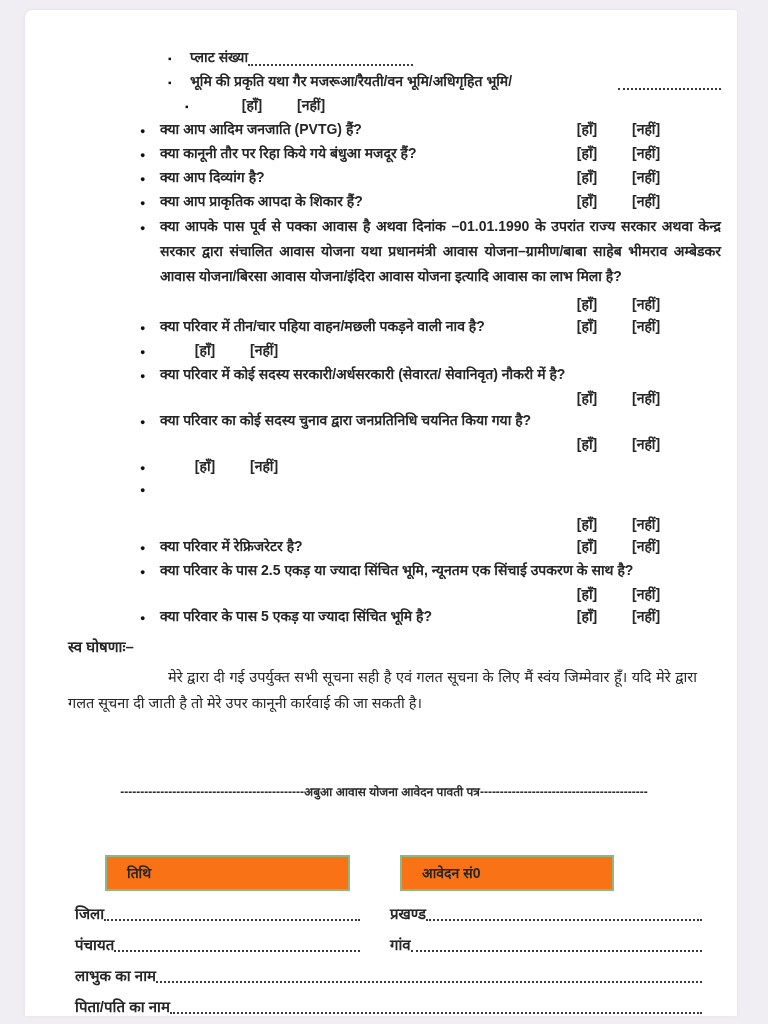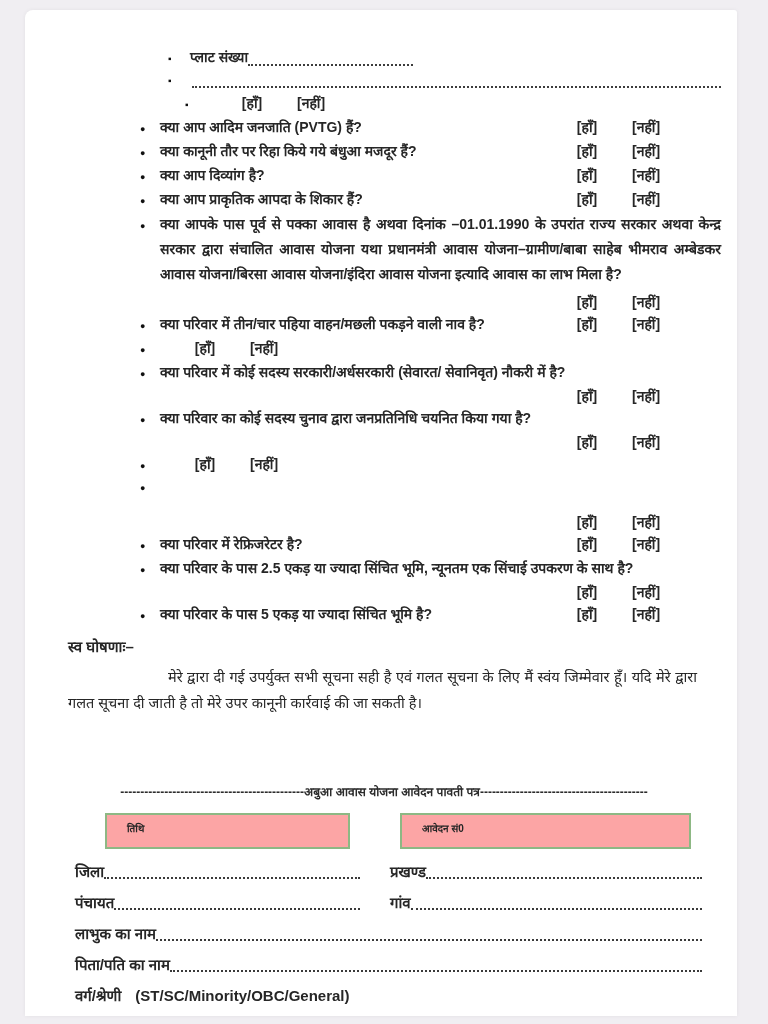--- a/index.html
+++ b/index.html
@@ -58,26 +58,26 @@
   }
   
   #receipt { position:absolute; top:773px; left:0; right:0; }
   .separator {
     margin:0 42px 13px 48px; text-align:center;
     font-size:12px; font-weight:700; color:#2b2b2b;
     white-space:nowrap; overflow:hidden;
   }
   .box-row { display:flex; margin-left:80px; }
   .green-box {
-    border:2px solid #8db884; background:#fca5a5;
+    border:2px solid #8db884; background:#f97316;
     height:36px; padding:6px 0 0 20px;
-    font-size:10px; font-weight:700;
+    font-size:14px; font-weight:700;margin-top:42px;
   }
   .box-date { width:245px; margin-right:50px; }
-  .box-appno { width:291px; }
+  .box-appno { width:214px; }
   .fields { margin:12px 35px 0 50px; }
   .f-row { display:flex; align-items:baseline; font-size:15px; font-weight:700; line-height:22px; margin-bottom:9px; }
   .f-col1 { flex:0 0 285px; display:flex; align-items:baseline; margin-right:30px; }
   .f-col2 { flex:1 1 auto; display:flex; align-items:baseline; }
   .f-label { white-space:nowrap; }
   .f-dots { flex:1 1 auto; border-bottom:2px dotted #3a3a3a; align-self:flex-end; margin-bottom:4px; }
   .f-row.single { }
   .f-row.category .f-options { margin-left:14px; font-weight:600; }
 </style>
 </head>
@@ -87,20 +87,21 @@
 
   <div id="questions">
       <div class="q-row sub">
         <span class="bullet">▪</span>
         <span class="q-text" style="flex: 0 0 auto;">प्लाट संख्या</span>
         <span class="dots-fixed"></span>
         <span class="spacer"></span>
       </div>
       <div class="q-row sub wide">
         <span class="bullet">▪</span>
+        <span class="q-text">भूमि की प्रकृति यथा गैर मजरूआ/रैयती/वन भूमि/अधिगृहित भूमि/</span>
         <span class="dots-grow"></span>
       </div>
       <div class="q-row sub2">
         <span class="bullet">▪</span>
         <span class="yes-cell">[हाँ]</span>
         <span class="no-cell">[नहीं]</span>
       </div>
       <div class="q-row">
         <span class="bullet">●</span>
         <span class="q-text">क्या आप आदिम जनजाति (PVTG) हैं?</span>

